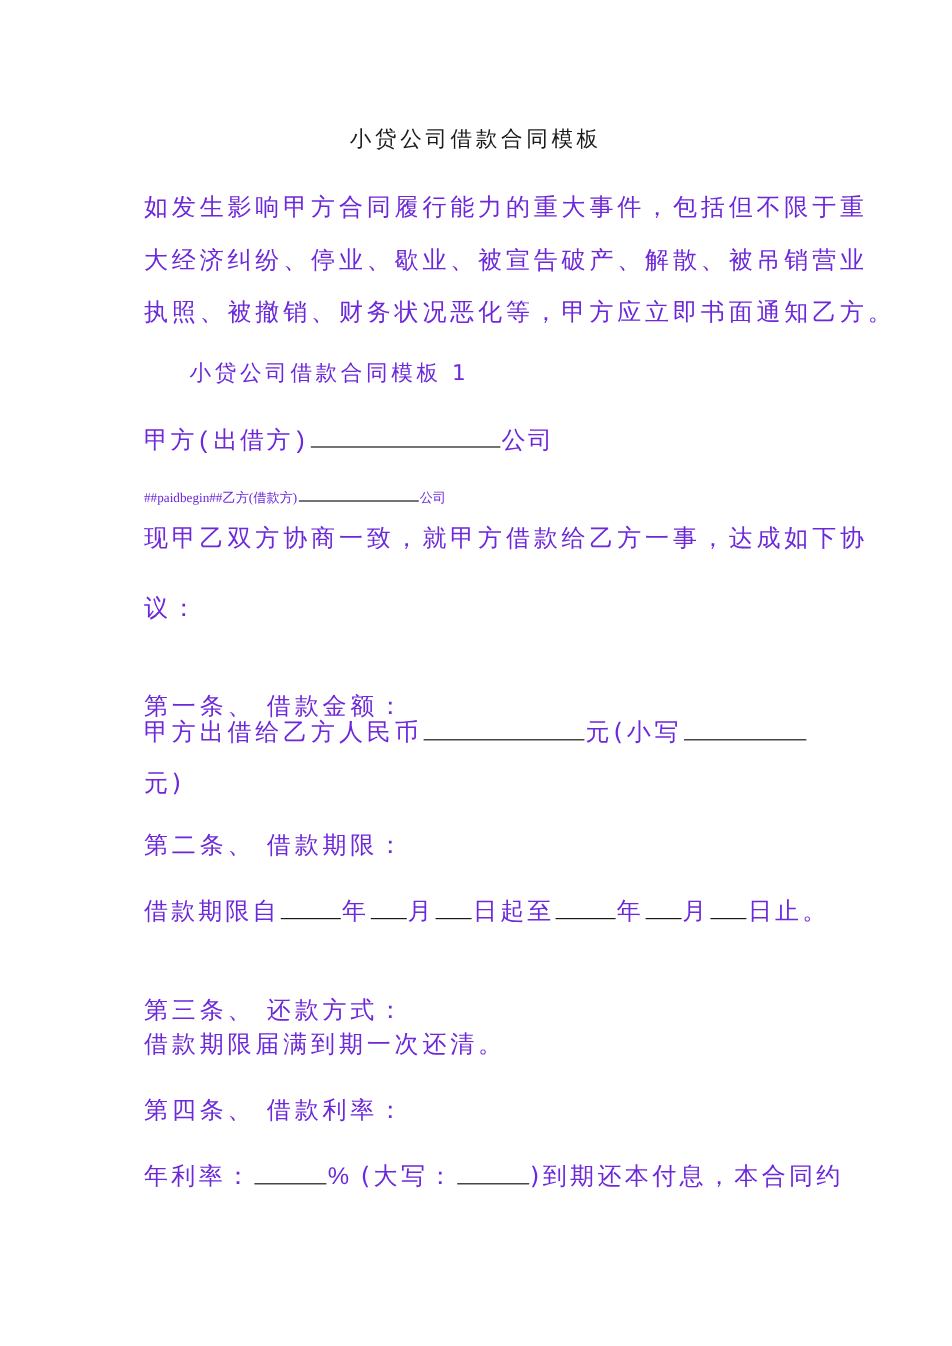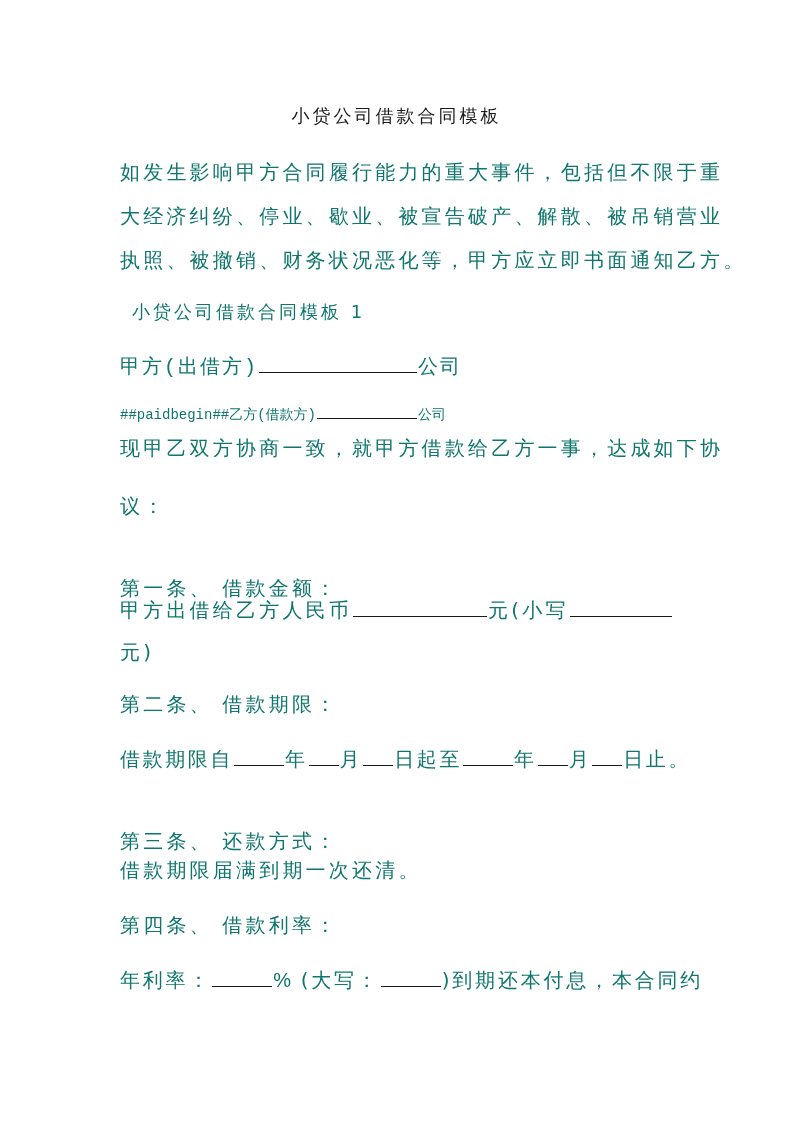--- a/index.html
+++ b/index.html
@@ -23,42 +23,42 @@
       height: 826px;
       background: #ffffff;
     }
     .line {
       position: absolute;
       left: 120px;
       white-space: nowrap;
       font-size: 20px;
       letter-spacing: 3.2px;
       line-height: 24px;
-      color: #0f766e;
+      color: #6d28d9;
     }
     .title {
       position: absolute;
       left: 0;
       width: 793px;
       top: 104px;
       text-align: center;
       font-size: 18px;
       letter-spacing: 3px;
       color: #1a1a1a;
       white-space: nowrap;
     }
     .subtitle {
       left: 132px;
       font-size: 18px;
       letter-spacing: 3px;
     }
     .small {
-      font-size: 14px;
+      font-size: 11px;
       letter-spacing: 0px;
-      font-family: Liberation Mono, monospace;
+      font-family: Liberation Serif, serif;
     }
     .blank {
       display: inline-block;
       border-bottom: 1.5px solid #1a1a1a;
       height: 18px;
       vertical-align: baseline;
       margin: 0 1px;
     }
     .small .blank {
       height: 10px;
@@ -73,21 +73,21 @@
 <body>
 
 <div class="page">
 
   <div class="title">小贷公司借款合同模板</div>
 
   <div class="line" style="top:160px;">如发生影响甲方合同履行能力的重大事件，包括但不限于重</div>
   <div class="line" style="top:204px;">大经济纠纷、停业、歇业、被宣告破产、解散、被吊销营业</div>
   <div class="line" style="top:248px;">执照、被撤销、财务状况恶化等，甲方应立即书面通知乙方。</div>
 
-  <div class="line subtitle" style="top:300px;">小贷公司借款合同模板 1</div>
+  <div class="line subtitle" style="top:300px;margin-left:26px;">小贷公司借款合同模板 1</div>
 
   <div class="line" style="top:354px; letter-spacing:2px;font-family:Liberation Mono, monospace;">
     <span>甲方(出借方)</span><span class="blank" style="width:158px;"></span><span>公司</span>
   </div>
 
   <div class="line small" style="top:403px;">
     <span>##paidbegin##</span><span>乙方(借款方)</span><span class="blank" style="width:100px;"></span><span>公司</span>
   </div>
 
   <div class="line" style="top:436px;">现甲乙双方协商一致，就甲方借款给乙方一事，达成如下协</div>

